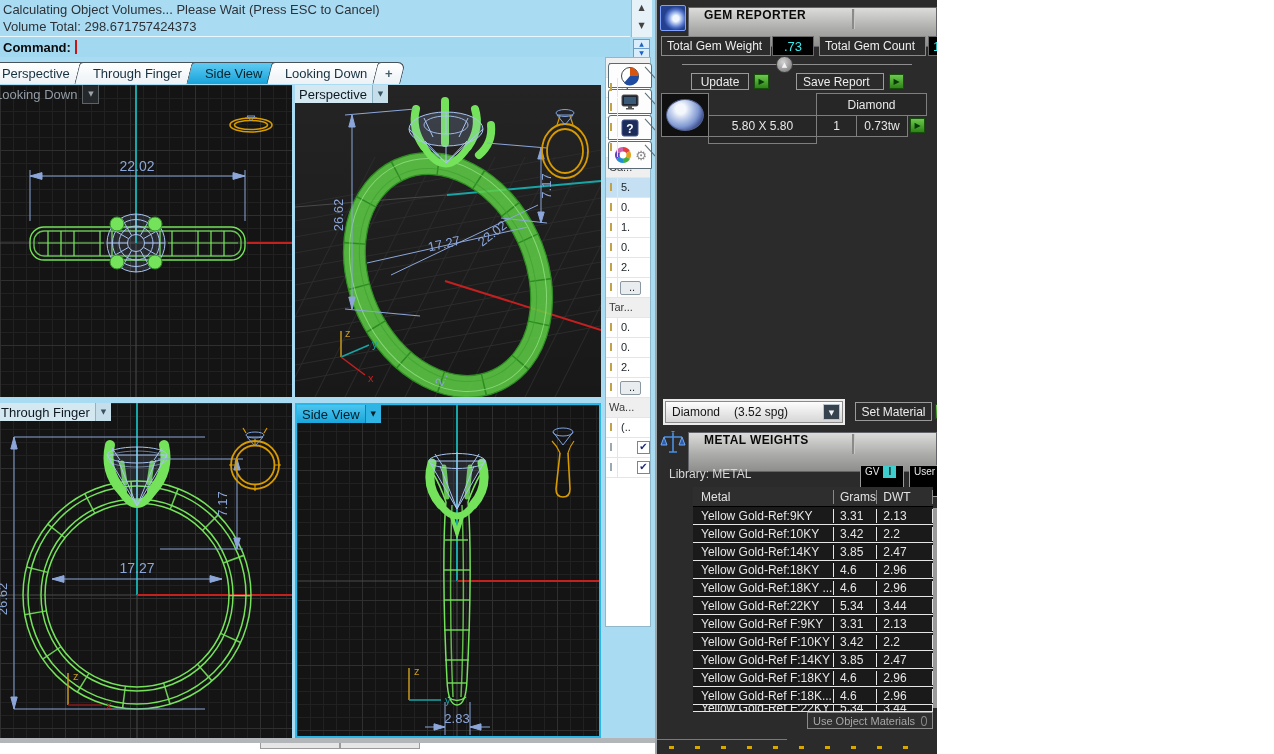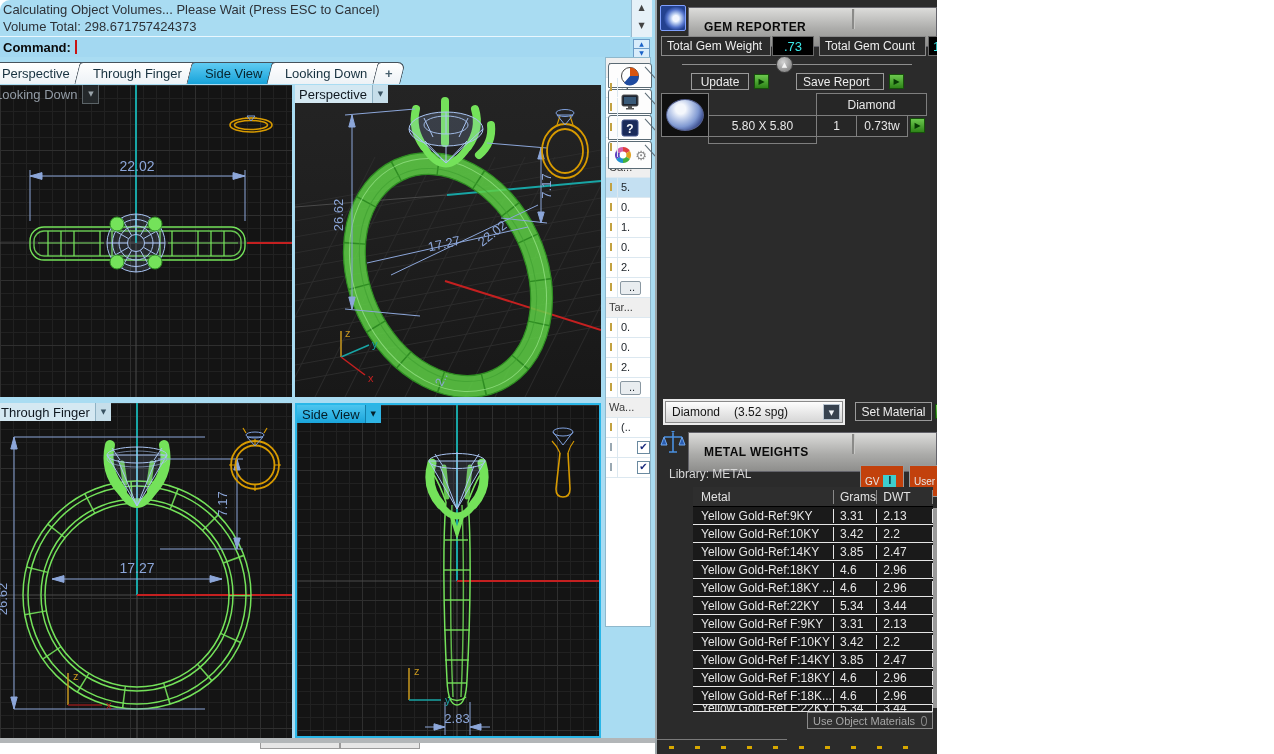--- a/index.html
+++ b/index.html
@@ -1,17 +1,17 @@
 <!DOCTYPE html>
 <html><head>
 <meta charset="utf-8">
 <style>
   html,body{margin:0;padding:0;}
   .page{position:relative;width:1274px;height:754px;background:#fff;overflow:hidden;
-        font-family:"Liberation Sans",sans-serif;font-size:12px;border-radius:10px;}
+        font-family:"Liberation Sans",sans-serif;font-size:12px;}
   .abs{position:absolute;}
   .glyph{font-family:"DejaVu Sans",sans-serif;}
 
   
   .cmd{left:0;top:0;width:655px;height:57px;background:#A9DCF2;}
   .cline{position:absolute;left:3px;font-size:13px;color:#2E3238;white-space:nowrap;}
   .cline:nth-child(1){top:2px;} .cline:nth-child(2){top:19px;}
   .cmd-sep{left:0;top:36px;width:630px;height:1px;background:#E9F7FE;}
   .cmd-row{left:0;top:37px;width:630px;height:20px;background:#A3D8F1;display:flex;align-items:center;}
   .cmd-label{margin-left:3px;font-size:13px;font-weight:bold;color:#0A0A0A;}
@@ -86,21 +86,21 @@
   .bfrag div{flex:1;background:#E6E6E6;border:1px solid #9A9A9A;border-top:none;}
 
   
   .rp{left:655px;top:0;width:282px;height:754px;background:#2B2B2B;border-left:2px solid #9DA5A8;
       box-sizing:border-box;overflow:hidden;color:#E4E4E4;}
   .rp .abs{position:absolute;}
   .hdr-icon{width:26px;height:26px;border:1px solid #7FA0FF;background:linear-gradient(#4A74D8,#1E3168);
             border-radius:2px;box-sizing:border-box;}
   .hdr-icon.gem-ic{background:radial-gradient(circle at 62% 52%, #F2F6FF 0 3px, #B8CCF0 5px, #5070C8 9px, #23418F 12px),linear-gradient(#3A62C4,#1B2C64);}
   .hdr-bar{height:40px;background:linear-gradient(#DCDCDA,#ACACAA 55%,#8E8E8C);border:1px solid #63636A;
-           display:flex;align-items:center;font-weight:bold;font-size:12px;color:#0A0A0A;letter-spacing:.4px;box-sizing:border-box;}
+           display:flex;font-weight:bold;font-size:12px;color:#0A0A0A;letter-spacing:.4px;box-sizing:border-box;}
   .hdr-bar::after{content:"";position:absolute;left:163px;top:1px;width:2px;height:20px;background:#8A8A88;border-right:1px solid #C8C8C6;}
   .cellbox{border:1px solid #8A8A8A;background:#2B2B2B;box-sizing:border-box;display:flex;align-items:center;padding-left:5px;font-size:12px;color:#EDEDED;white-space:nowrap;overflow:hidden;}
   .valbox{border:1px solid #6A6A6A;background:#000;box-sizing:border-box;display:flex;align-items:center;justify-content:center;font-size:13px;color:#3CE8E8;}
   .hline{height:1px;background:#8E8E8E;}
   .knob{width:17px;height:17px;border-radius:50%;background:radial-gradient(circle at 40% 35%,#D2D2D2,#707070);border:1px solid #3E3E3E;
         text-align:center;font-size:7px;line-height:16px;color:#F4F4F4;cursor:pointer;box-sizing:border-box;}
   .knob::after{content:"▲";font-family:"DejaVu Sans",sans-serif;}
   .dbtn{border:1px solid #9A9A9A;background:#2B2B2B;color:#EDEDED;font-size:12px;text-align:center;box-sizing:border-box;cursor:pointer;}
   .gbtn{width:15px;height:15px;background:linear-gradient(#6CC84E,#2E8418);border:1px solid #16500B;box-sizing:border-box;
         color:#073A04;font-size:8px;line-height:13px;text-align:center;cursor:pointer;font-family:"DejaVu Sans",sans-serif;}
@@ -109,21 +109,21 @@
   .gemthumb{width:36px;height:30px;border-radius:50%;
      background:radial-gradient(circle at 38% 30%, #F4F7FC 0 5px, #C6D3EE 32%, #8099D2 58%, #3C4E90 78%, #1D2550 100%);
      border:1px solid #55608E;}
   .grayzone{background:#575757;}
   .ringsize{font-family:"Liberation Serif",serif;font-weight:bold;font-size:19px;color:#FCFCFC;letter-spacing:.5px;white-space:nowrap;}
   .dd{background:linear-gradient(#FDFDFD,#D6D6D6);border:1px solid #8A8A8A;outline:2px solid #ECECEC;
       display:flex;align-items:center;color:#141414;font-size:12px;box-sizing:border-box;cursor:pointer;}
   .dd-arrow{position:absolute;right:2px;top:2px;width:17px;height:16px;background:#37424F;border:1px solid #B9C5D1;
       color:#F0F4F8;text-align:center;font-size:7px;line-height:15px;box-sizing:border-box;}
   .dd-arrow::after{content:"▼";font-family:"DejaVu Sans",sans-serif;}
-  .tog{border:1px solid #9A9A9A;display:flex;align-items:center;height:32px;box-sizing:border-box;cursor:pointer;background:#c2410c;}
+  .tog{border:1px solid #9A9A9A;display:flex;align-items:flex-start;height:32px;box-sizing:border-box;cursor:pointer;background:#000000;}
   .tog .tlab{font-size:10px;color:#E6E6E6;padding:0 4px;}
   .tog .tsq{width:13px;height:12px;background:#3ECECE;color:#05222A;font-size:10px;font-weight:bold;text-align:center;line-height:12px;}
   .mhead{display:flex;height:19px;background:#2E2E2E;color:#E2E2E2;font-size:12px;align-items:center;border-bottom:1px solid #000;}
   .mrow{display:flex;height:17px;background:#1A1A1A;color:#E6E6E6;font-size:12px;align-items:center;
         border-bottom:1px solid #E6E6E6;cursor:pointer;}
   .mrow.partial{height:6px;overflow:hidden;}
   .mc1{width:158px;padding-left:8px;box-sizing:border-box;border-right:1px solid #E6E6E6;overflow:hidden;white-space:nowrap;}
   .mc2{width:48px;padding-left:6px;box-sizing:border-box;border-right:1px solid #E6E6E6;}
   .mc3{width:62px;padding-left:6px;box-sizing:border-box;border-right:1px solid #E6E6E6;}
   .mc4{flex:1;}

